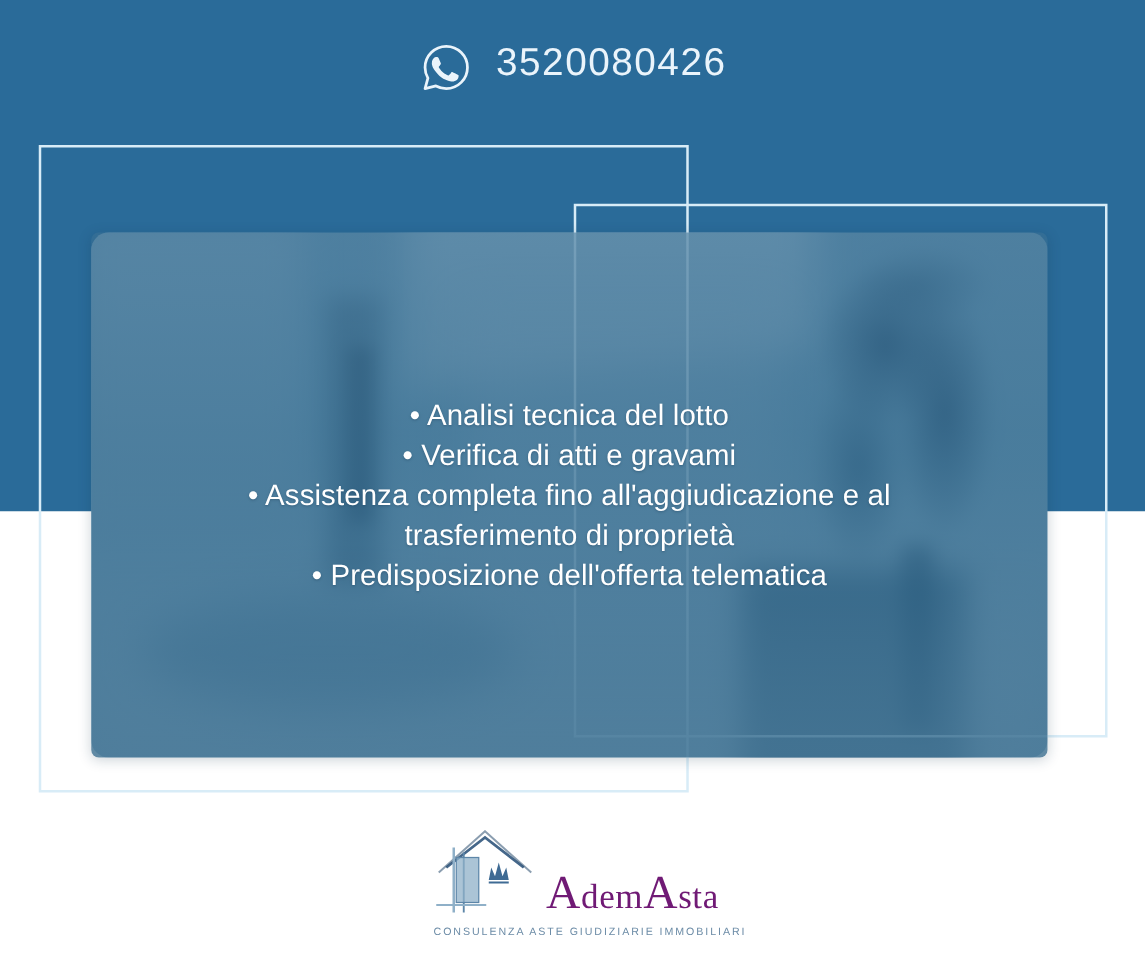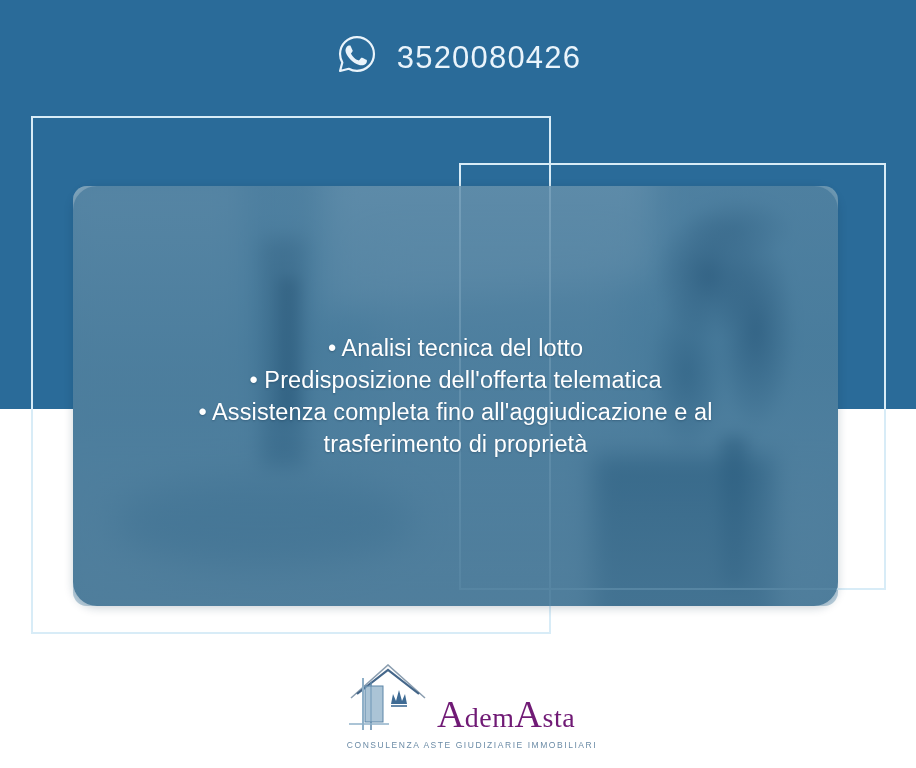--- a/index.html
+++ b/index.html
@@ -127,21 +127,21 @@
   .frame-b {
     left: 459px; top: 163px;
     width: 427px; height: 427px;
   }
 
   
   .card {
     position: absolute;
     left: 73px; top: 186px;
     width: 765px; height: 420px;
-    border-radius: 24px;
+    border-radius: 6px;
     background: linear-gradient(180deg,
         rgba(57,111,147,0.62) 0%,
         rgba(48,104,140,0.70) 45%,
         rgba(40,96,132,0.74) 100%);
     box-shadow: 0 2px 10px rgba(20,50,75,0.22);
     display: flex;
     flex-direction: column;
     align-items: center;
     justify-content: center;
   }
@@ -167,21 +167,21 @@
     text-align: center;
     text-shadow: 0 1px 2px rgba(20,50,75,0.45);
   }
 
   
   .header {
     position: absolute;
     left: 0; top: 32px;
     width: 916px;
     display: flex;
-    align-items: flex-end;
+    align-items: flex-start;
     justify-content: center;
     gap: 18px;
   }
   .wa-icon { width: 44px; height: 44px; display: block; }
   .phone-number {
     color: #eaf4fb;
     font-size: 31px;
     letter-spacing: 1.2px;
     font-weight: 400;
   }
@@ -250,23 +250,24 @@
         <path d="M24 5.5c-10.2 0-18.5 8.3-18.5 18.5 0 3.3 0.9 6.5 2.5 9.3L5.5 42.5l9.5-2.4c2.7 1.5 5.8 2.3 9 2.3 10.2 0 18.5-8.3 18.5-18.5S34.2 5.5 24 5.5z" stroke="#eaf4fb" stroke-width="2.4" stroke-linejoin="round" fill="none"></path>
         <path d="M18.4 16.4c-0.5-1.1-1-1.1-1.5-1.1h-1.2c-0.5 0-1.2 0.2-1.8 0.9-0.6 0.7-2.3 2.3-2.3 5.5s2.4 6.4 2.7 6.8c0.3 0.4 4.6 7.4 11.4 10.1 5.6 2.2 6.8 1.8 8 1.7 1.2-0.1 4-1.6 4.6-3.2 0.6-1.6 0.6-2.9 0.4-3.2-0.2-0.3-0.6-0.5-1.3-0.8-0.7-0.3-4-2-4.6-2.2-0.6-0.2-1.1-0.3-1.5 0.3-0.4 0.7-1.7 2.2-2.1 2.6-0.4 0.4-0.8 0.5-1.4 0.2-0.7-0.3-2.8-1-5.3-3.3-2-1.8-3.3-3.9-3.7-4.6-0.4-0.7 0-1 0.3-1.4 0.3-0.3 0.7-0.8 1-1.2 0.3-0.4 0.4-0.7 0.6-1.1 0.2-0.4 0.1-0.8-0.1-1.1-0.2-0.3-1.5-3.6-2.2-4.9z" fill="#eaf4fb" transform="translate(-2 -1) scale(0.86) translate(4 3)"></path>
       </svg>
     </span>
     <span class="phone-number">3520080426</span>
   </div>
 
   <div class="card">
     <div class="bullets">
       <div class="bullet-line">• Analisi tecnica del lotto</div>
-      <div class="bullet-line">• Predisposizione dell'offerta telematica</div>
+      <div class="bullet-line">• Verifica di atti e gravami</div>
       <div class="bullet-line">• Assistenza completa fino all'aggiudicazione e al
 trasferimento di proprietà</div>
+      <div class="bullet-line">• Predisposizione dell'offerta telematica</div>
     </div>
   </div>
 
   <div class="footer">
     <div class="logo-row">
       <span>
         <svg class="logo-mark" viewBox="0 0 92 72" xmlns="http://www.w3.org/2000/svg" fill="none">
 
           <path d="M16 30 L47 6 L78 30" stroke="#45678a" stroke-width="2.2" fill="none"></path>
           <path d="M10 34 L47 1 L84 34" stroke="#2b4f70" stroke-width="1.6" fill="none" opacity="0.55"></path>

